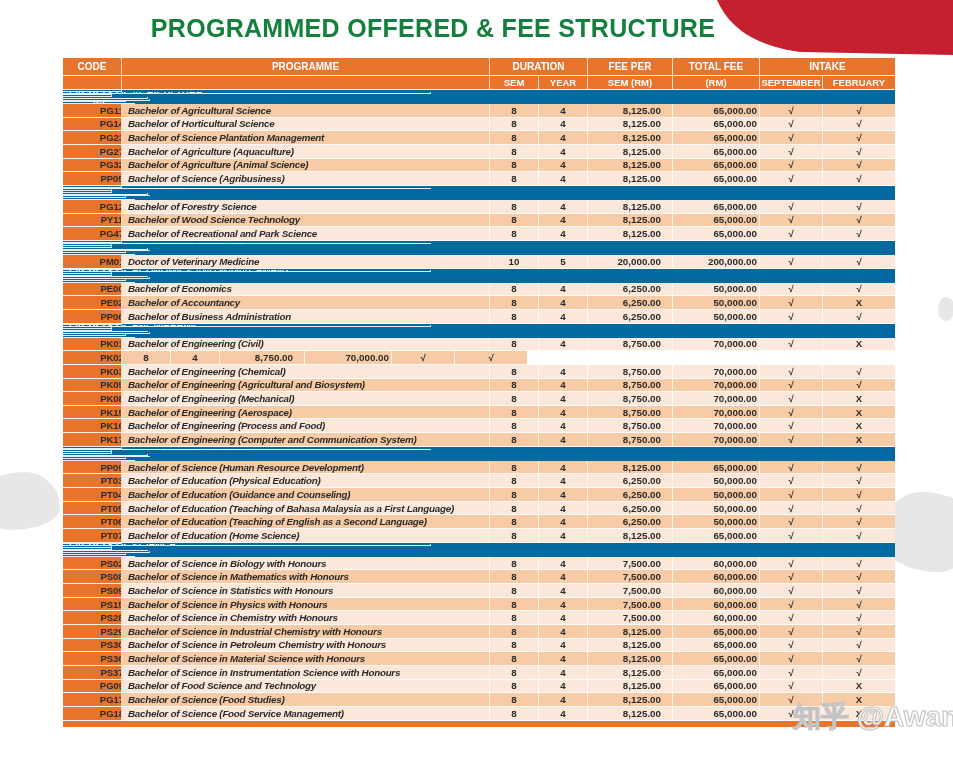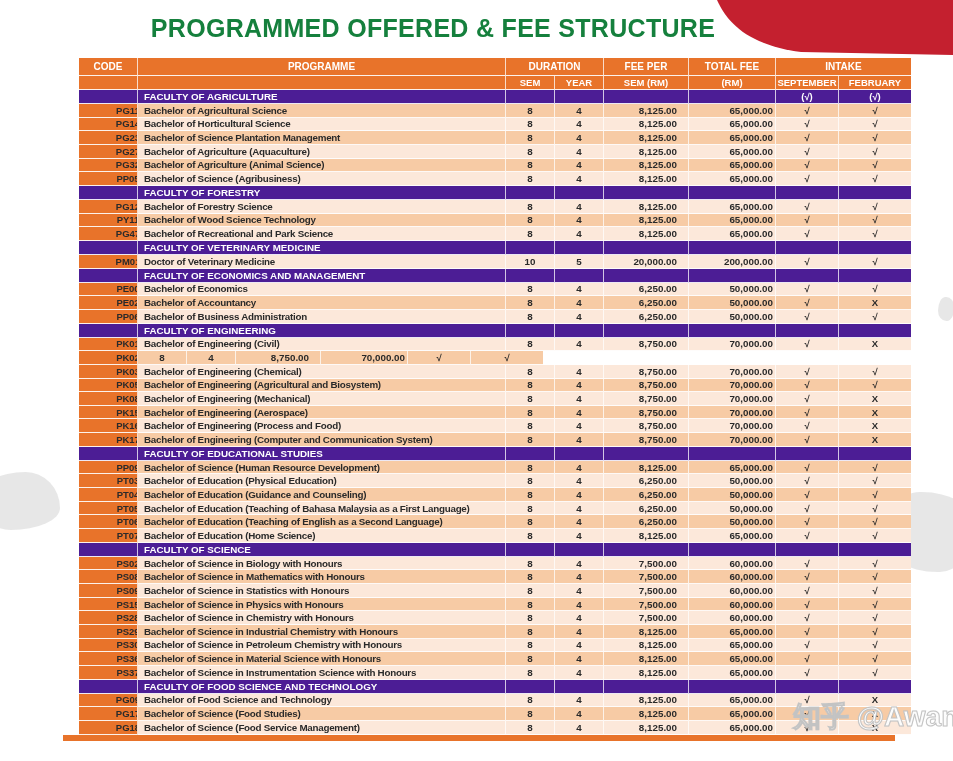--- a/index.html
+++ b/index.html
@@ -22,21 +22,21 @@
   .zhihu{
     position:absolute;left:793px;top:698px;width:160px;
     font-size:28px;font-weight:bold;white-space:nowrap;
     color:rgba(255,255,255,.95);
     -webkit-text-stroke:1px #c3c3c3;
     text-shadow:0 0 1px #c3c3c3;
     z-index:5;
   }
   
   .fee-table{position:absolute;left:63px;top:58px;width:832px;}
-  .row{display:flex;width:832px;height:13.67px;box-sizing:border-box;margin-left:16px;}
+  .row{display:flex;width:832px;height:13.67px;box-sizing:border-box;}
   .cell{
     box-sizing:border-box;height:100%;
     border-right:1px solid rgba(255,255,255,.75);
     border-bottom:1px solid rgba(255,255,255,.9);
     display:flex;align-items:center;overflow:hidden;white-space:nowrap;
   }
   .c-code{width:59px;justify-content:center;padding-left:40px;}
   .c-prog{width:368px;padding-left:6px;}
   .c-sem{width:49px;justify-content:center;}
   .c-year{width:49px;justify-content:center;}
@@ -45,24 +45,24 @@
   .c-sep{width:63px;justify-content:center;text-align:center;}
   .c-feb{width:72px;justify-content:center;border-right:none;}
   
   .hrow{background:#E8732A;color:#fff;font-weight:bold;}
   .hrow1{height:18px;font-size:10px;}
   .hrow2{height:14px;font-size:9.5px;}
   .h-center{justify-content:center;padding:0;}
   .c-dur{width:98px;justify-content:center;}
   .c-intake{width:135px;justify-content:center;border-right:none;}
   
-  .section-row{background:#4c1d95;color:#fff;font-weight:bold;font-size:9.8px;height:14px;}
+  .section-row{background:#0369a1;color:#fff;font-weight:bold;font-size:9.8px;height:14px;flex-direction:column;}
   .data-row{font-size:9.8px;}
   .data-row .c-code{background:#E8732A;color:#FBE8DA;font-weight:bold;font-size:9.5px;}
-  .data-row .c-prog{font-weight:bold;color:#1c1c1c;letter-spacing:-.25px;}
+  .data-row .c-prog{font-weight:bold;color:#1c1c1c;letter-spacing:-.25px;font-style:italic;}
   .data-row .cell{color:#2a2a2a;font-weight:bold;}
   .shade-dark .cell:not(.c-code){background:#F7CBA5;}
   .shade-light .cell:not(.c-code){background:#FCE8DA;}
   .tick{font-size:9.5px;}
   .bottom-bar{width:832px;height:6px;background:#E8732A;}
 </style>
 </head>
 <body>
 
 <svg class="ribbon" viewBox="0 0 250 55" preserveAspectRatio="none">
@@ -520,30 +520,20 @@
       <div class="row data-row shade-light">
         <div class="cell c-code">PS37</div>
         <div class="cell c-prog">Bachelor of Science in Instrumentation Science with Honours</div>
         <div class="cell c-sem">8</div>
         <div class="cell c-year">4</div>
         <div class="cell c-fee">8,125.00</div>
         <div class="cell c-total">65,000.00</div>
         <div class="cell c-sep tick">√</div>
         <div class="cell c-feb tick">√</div>
       </div>
-      <div class="row section-row">
-        <div class="cell c-code"></div>
-        <div class="cell c-prog">FACULTY OF FOOD SCIENCE AND TECHNOLOGY</div>
-        <div class="cell c-sem"></div>
-        <div class="cell c-year"></div>
-        <div class="cell c-fee"></div>
-        <div class="cell c-total"></div>
-        <div class="cell c-sep tick"></div>
-        <div class="cell c-feb tick"></div>
-      </div>
       <div class="row data-row shade-light">
         <div class="cell c-code">PG09</div>
         <div class="cell c-prog">Bachelor of Food Science and Technology</div>
         <div class="cell c-sem">8</div>
         <div class="cell c-year">4</div>
         <div class="cell c-fee">8,125.00</div>
         <div class="cell c-total">65,000.00</div>
         <div class="cell c-sep tick">√</div>
         <div class="cell c-feb tick">X</div>
       </div>

